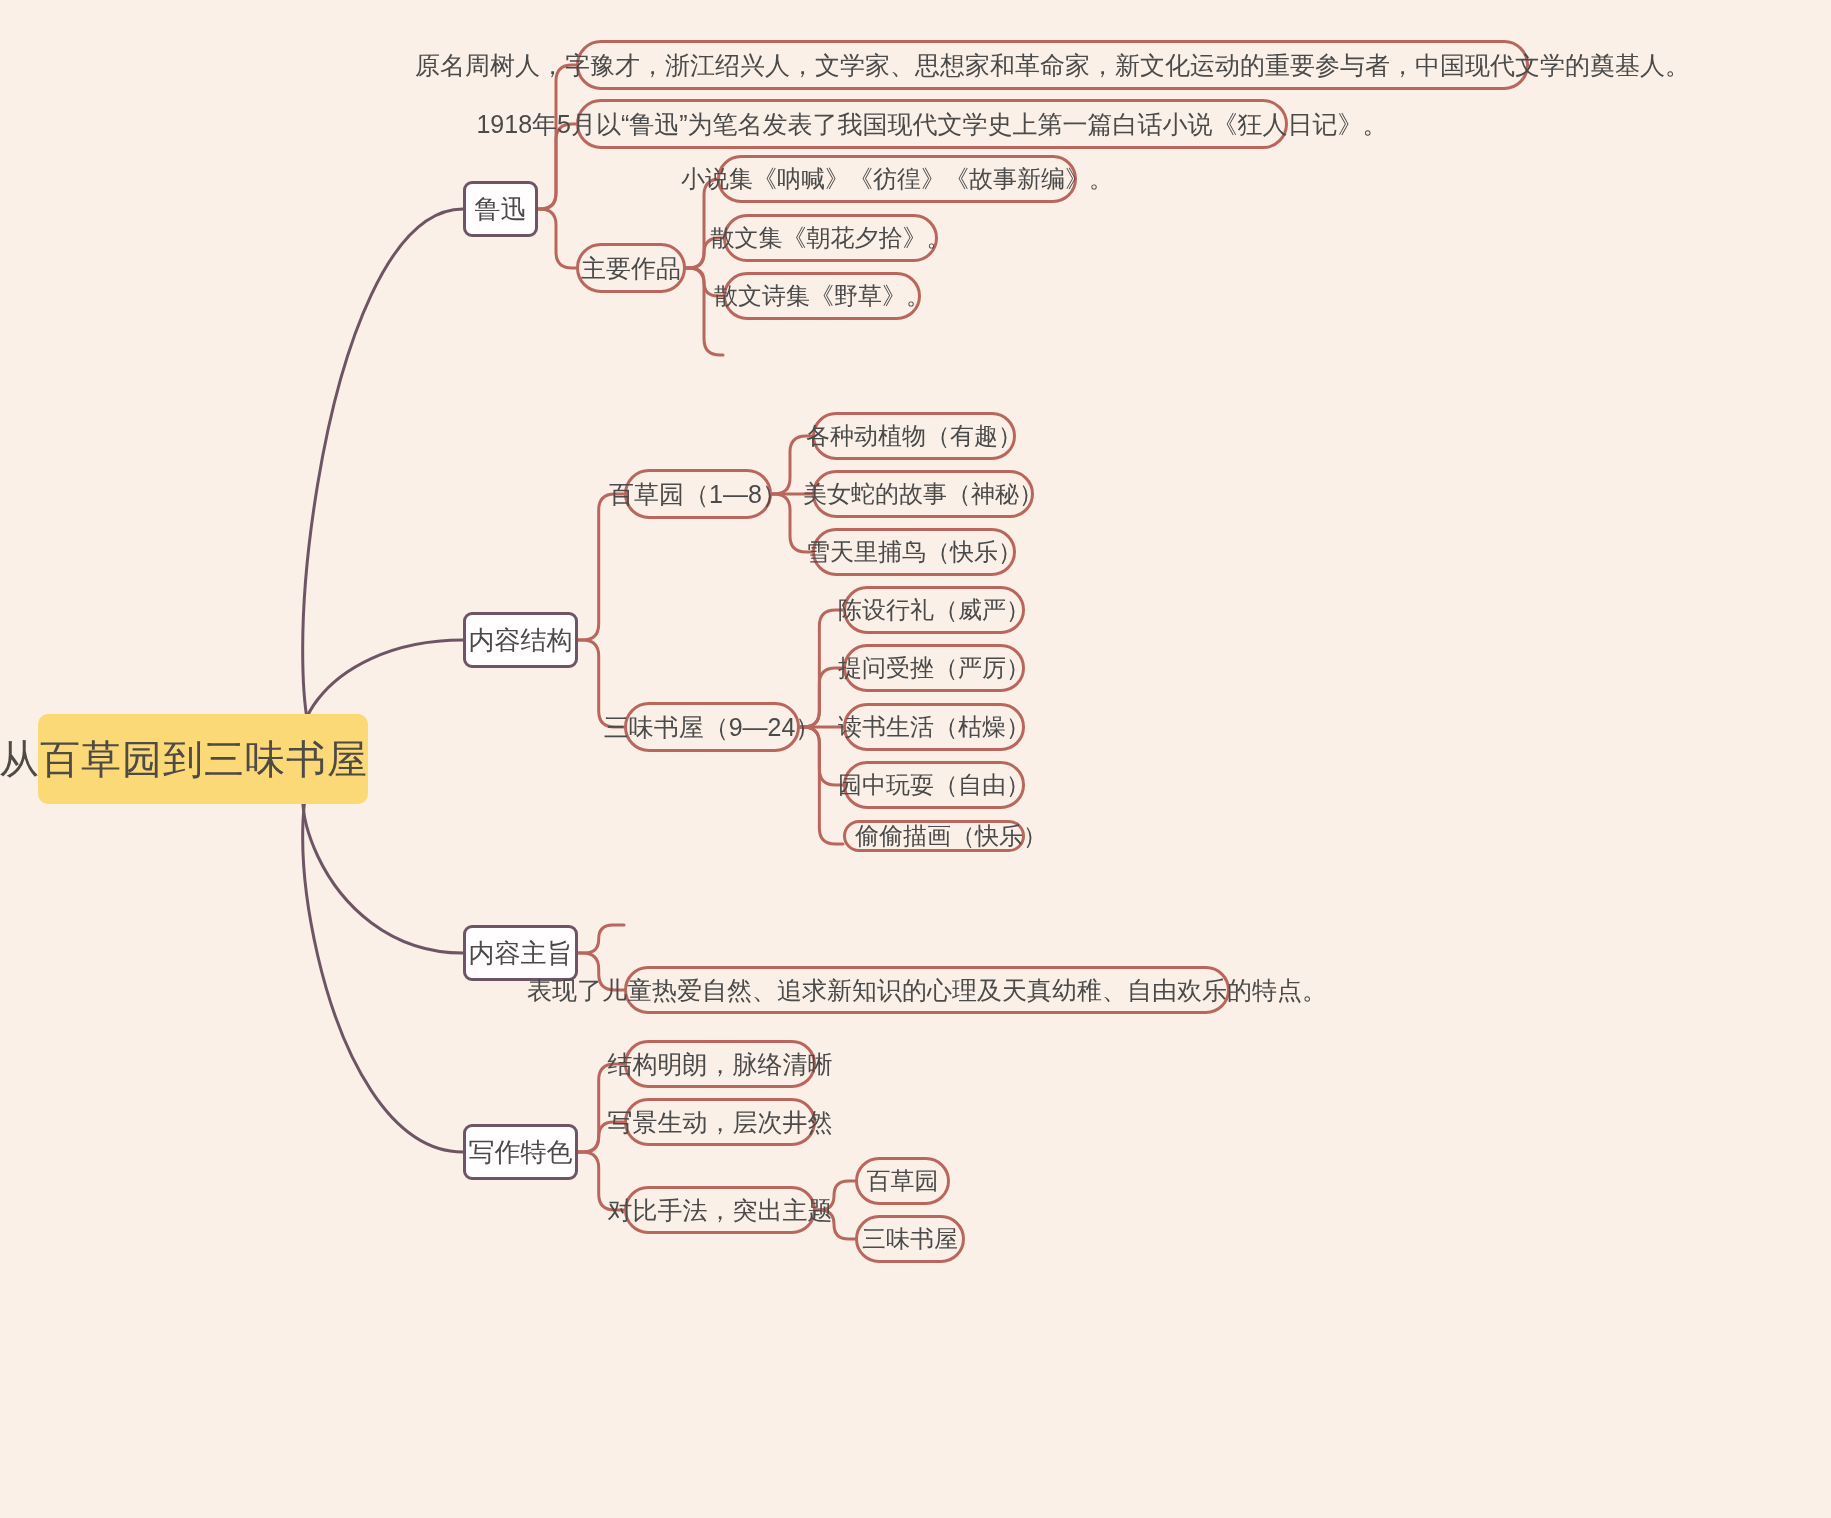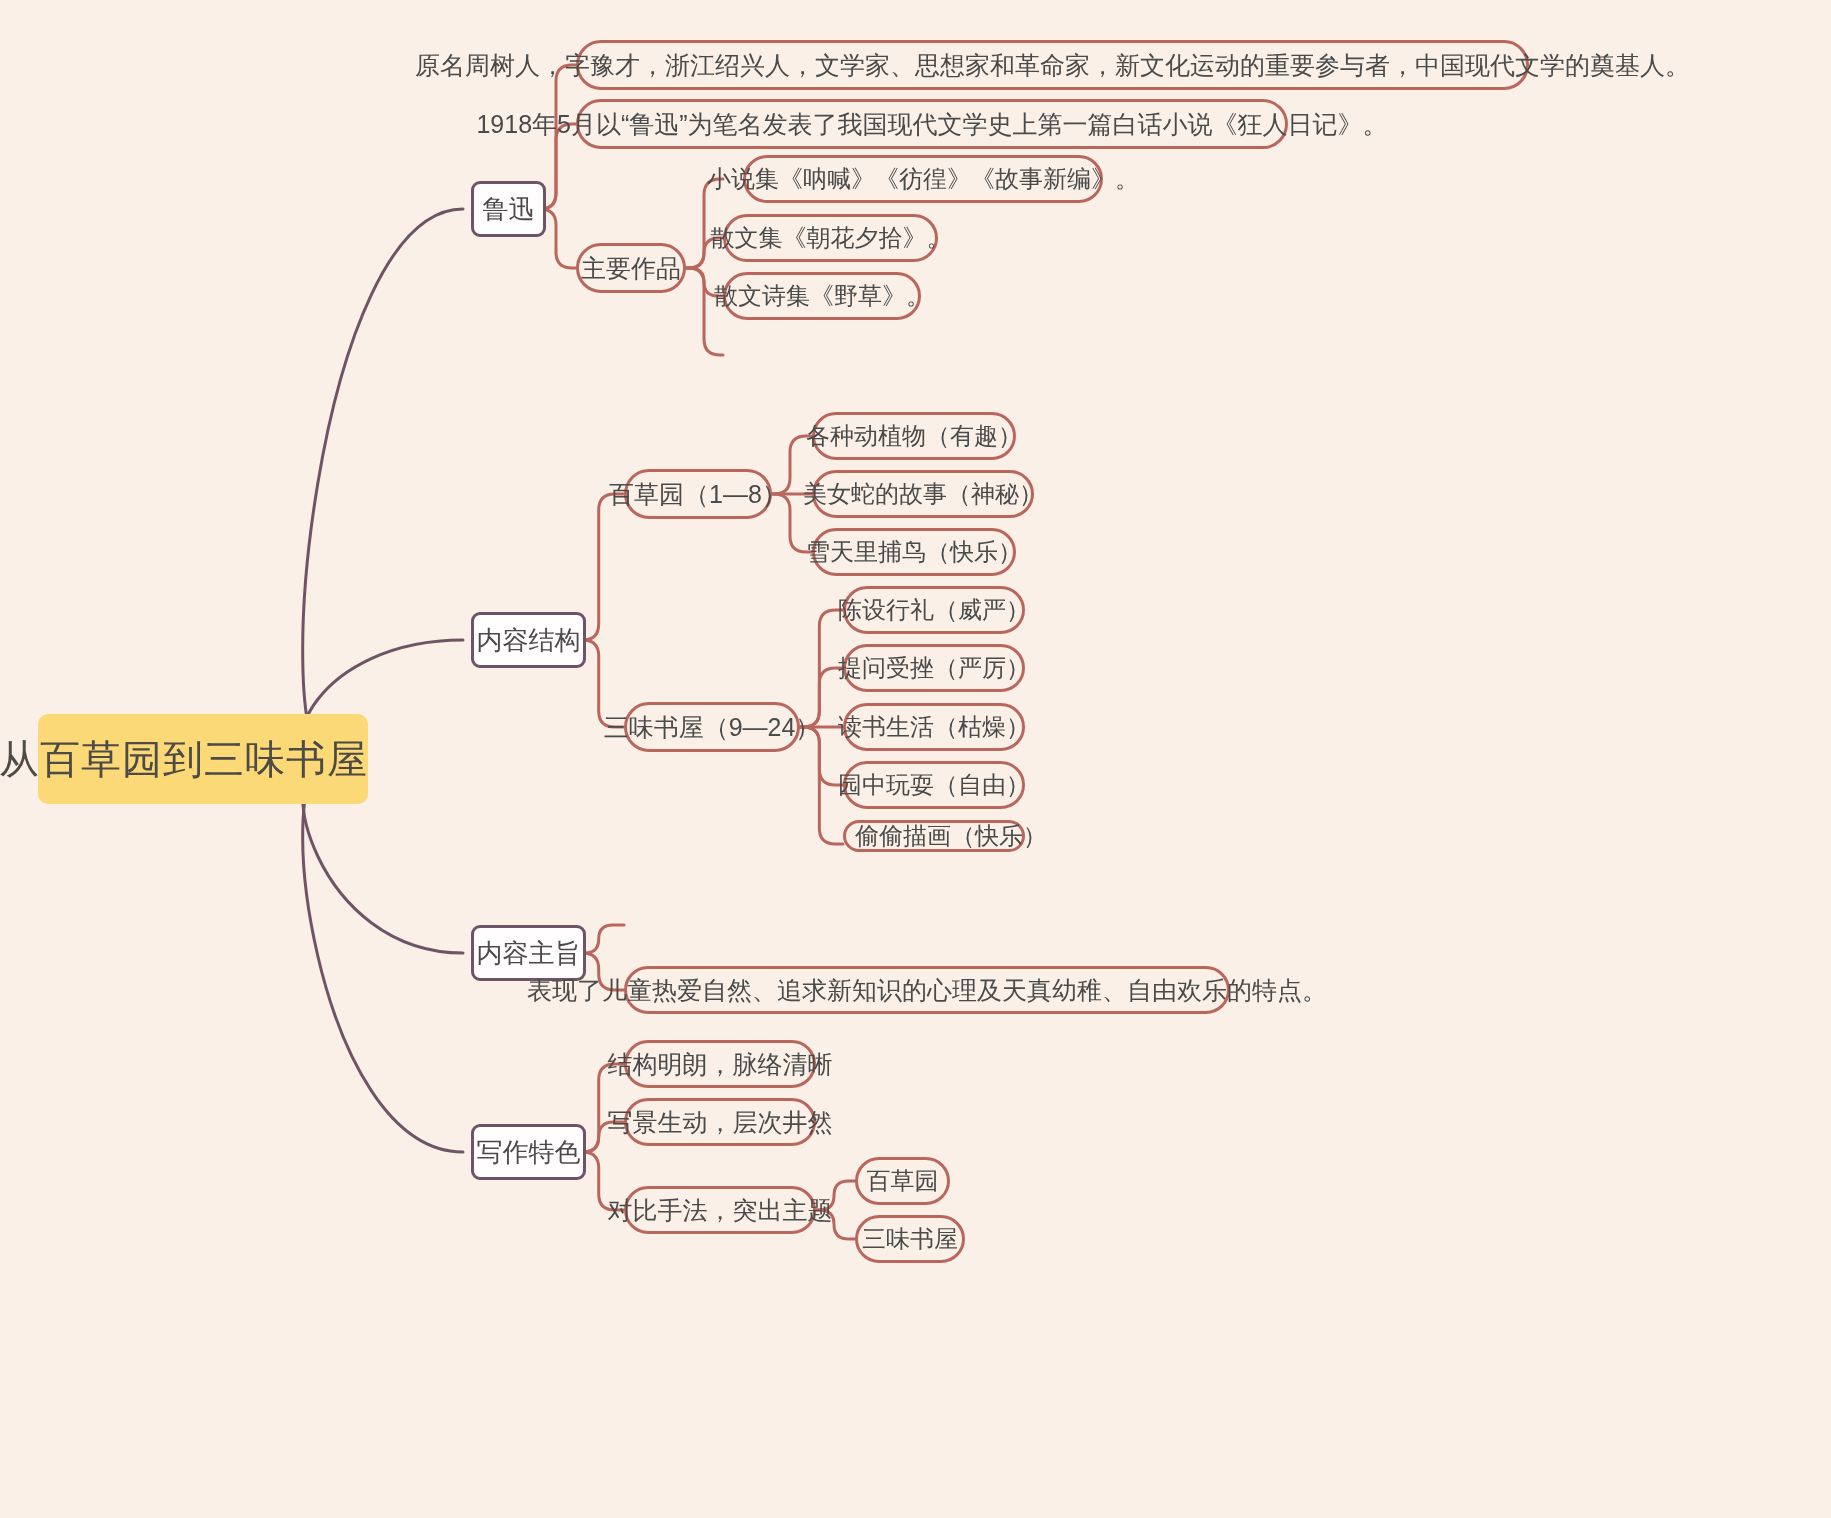--- a/index.html
+++ b/index.html
@@ -27,21 +27,20 @@
     color:#4e4a46;
     letter-spacing:1px;
     justify-content:flex-end;
   }
   .node.lvl2{
     background:#fffdfd;
     border:3px solid #6d5566;
     border-radius:9px;
     font-size:26px;
     color:#4a4a4a;
-    margin-left:8px;
   }
   .node.lvl3{
     background:#faf0e7;
     border:3px solid #b9675d;
     border-radius:999px;
     font-size:25px;
     color:#4a4a4a;
   }
   .node.lvl4{
     background:#faf0e7;
@@ -93,21 +92,21 @@
     </div>
     <div class="node lvl3" style="left: 576px; top: 40px; width: 953px; height: 50px;">
       <span>原名周树人，字豫才，浙江绍兴人，文学家、思想家和革命家，新文化运动的重要参与者，中国现代文学的奠基人。</span>
     </div>
     <div class="node lvl3" style="left: 576px; top: 99px; width: 712px; height: 50px;">
       <span>1918年5月以“鲁迅”为笔名发表了我国现代文学史上第一篇白话小说《狂人日记》。</span>
     </div>
     <div class="node lvl3" style="left: 576px; top: 243px; width: 110px; height: 50px;">
       <span>主要作品</span>
     </div>
-    <div class="node lvl4" style="left: 743px; top: 155px; width: 360px; height: 48px;">
+    <div class="node lvl4" style="left: 717px; top: 155px; width: 360px; height: 48px;">
       <span>小说集《呐喊》《彷徨》《故事新编》。</span>
     </div>
     <div class="node lvl4" style="left: 723px; top: 214px; width: 215px; height: 48px;">
       <span>散文集《朝花夕拾》。</span>
     </div>
     <div class="node lvl4" style="left: 723px; top: 272px; width: 198px; height: 48px;">
       <span>散文诗集《野草》。</span>
     </div>
     <div class="node lvl2" style="left: 463px; top: 612px; width: 115px; height: 56px;">
       <span>内容结构</span>

